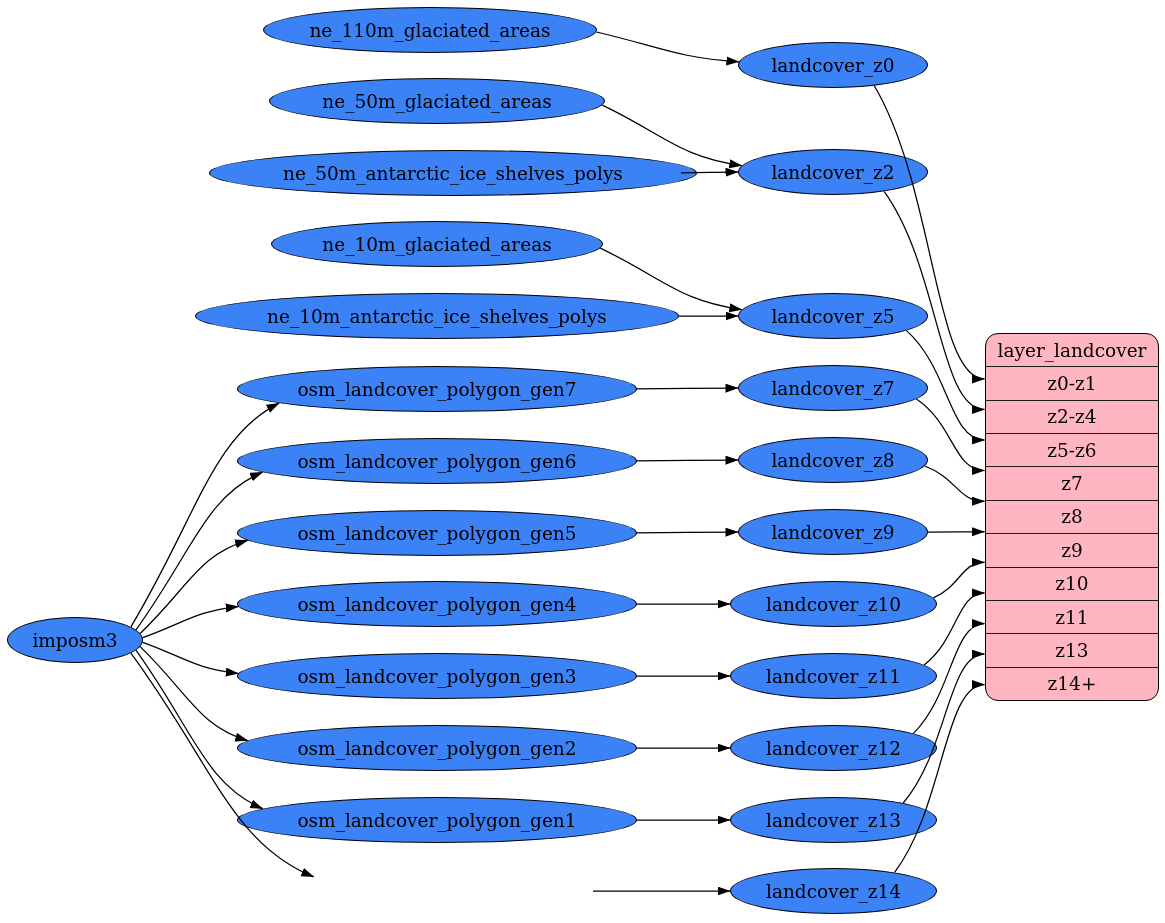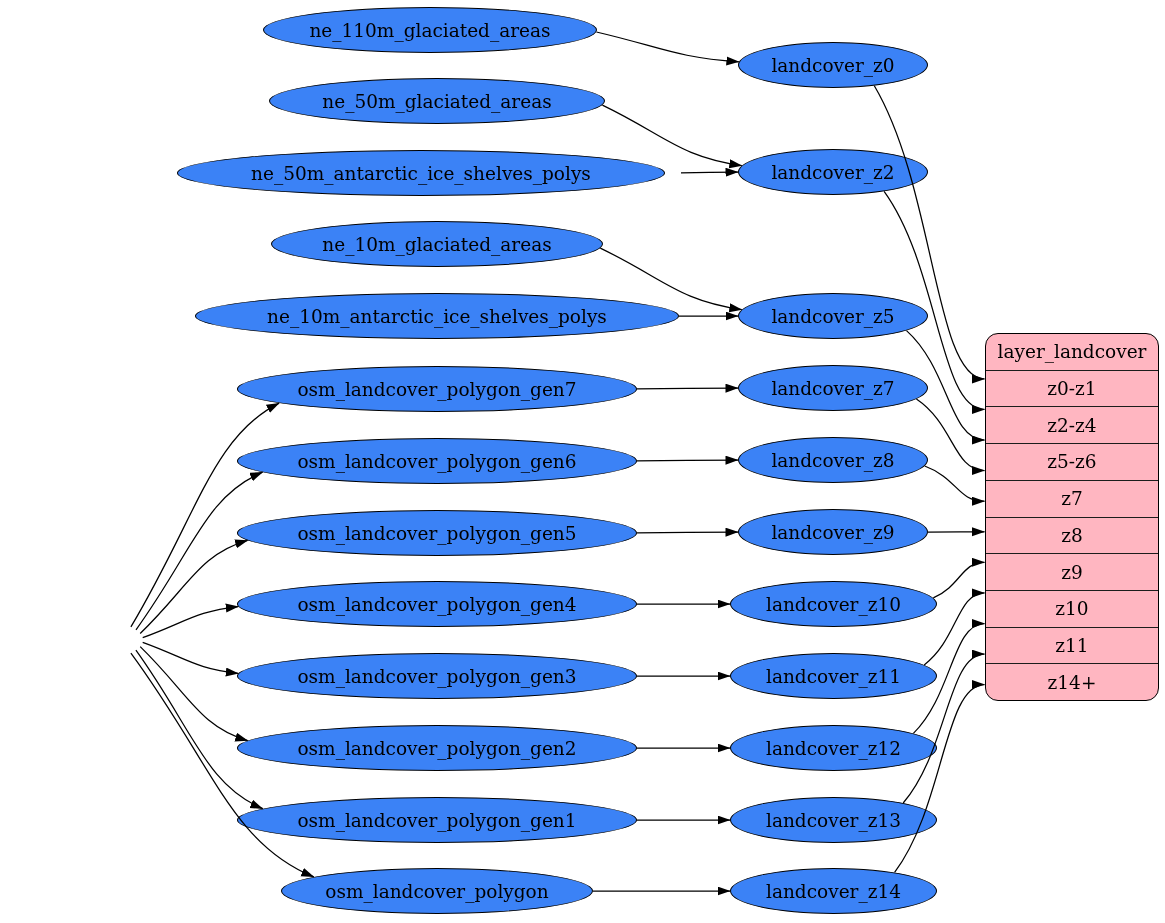--- a/index.html
+++ b/index.html
@@ -63,28 +63,31 @@
       <path d="M 916.4 399.0 C 953.9 424.1, 953.9 470.6, 984.5 470.6" class="edge" marker-end="url(#arrow)"></path>
       <path d="M 924.7 466.0 C 957.6 478.3, 957.6 501.2, 984.5 501.2" class="edge" marker-end="url(#arrow)"></path>
       <path d="M 928.0 532.0 C 959.1 531.9, 959.1 531.8, 984.5 531.8" class="edge" marker-end="url(#arrow)"></path>
       <path d="M 933.3 597.9 C 961.4 585.4, 961.4 562.3, 984.5 562.3" class="edge" marker-end="url(#arrow)"></path>
       <path d="M 924.2 664.9 C 957.4 639.7, 957.4 592.9, 984.5 592.9" class="edge" marker-end="url(#arrow)"></path>
       <path d="M 913.4 733.4 C 952.5 694.9, 952.5 623.5, 984.5 623.5" class="edge" marker-end="url(#arrow)"></path>
       <path d="M 903.2 803.0 C 947.9 750.9, 947.9 654.1, 984.5 654.1" class="edge" marker-end="url(#arrow)"></path>
       <path d="M 894.6 872.4 C 944.1 806.7, 944.1 684.6, 984.5 684.6" class="edge" marker-end="url(#arrow)"></path>
     </svg>
 
+  <div class="node" style="left:7px;top:617px;width:136px;height:46px">
+    <span>imposm3</span>
+  </div>
 
   <div class="node" style="left:263px;top:7px;width:334px;height:46px">
     <span>ne_110m_glaciated_areas</span>
   </div>
   <div class="node" style="left:269px;top:78px;width:336px;height:46px">
     <span>ne_50m_glaciated_areas</span>
   </div>
-  <div class="node" style="left:177px;top:150px;width:488px;height:46px">
+  <div class="node" style="left:209px;top:150px;width:488px;height:46px">
     <span>ne_50m_antarctic_ice_shelves_polys</span>
   </div>
   <div class="node" style="left:271px;top:221px;width:332px;height:46px">
     <span>ne_10m_glaciated_areas</span>
   </div>
   <div class="node" style="left:195px;top:293px;width:484px;height:46px">
     <span>ne_10m_antarctic_ice_shelves_polys</span>
   </div>
 
   <div class="node" style="left:237px;top:366px;width:400px;height:46px">
@@ -100,23 +103,20 @@
     <span>osm_landcover_polygon_gen4</span>
   </div>
   <div class="node" style="left:237px;top:653px;width:400px;height:46px">
     <span>osm_landcover_polygon_gen3</span>
   </div>
   <div class="node" style="left:237px;top:725px;width:400px;height:46px">
     <span>osm_landcover_polygon_gen2</span>
   </div>
   <div class="node" style="left:237px;top:797px;width:400px;height:46px">
     <span>osm_landcover_polygon_gen1</span>
-  </div>
-  <div class="node" style="left:281px;top:868px;width:312px;height:46px">
-    <span>osm_landcover_polygon</span>
   </div>
 
   <div class="node" style="left:738px;top:42px;width:190px;height:46px">
     <span>landcover_z0</span>
   </div>
   <div class="node" style="left:738px;top:149px;width:190px;height:46px">
     <span>landcover_z2</span>
   </div>
   <div class="node" style="left:738px;top:293px;width:190px;height:46px">
     <span>landcover_z5</span>
@@ -149,16 +149,17 @@
   <div class="record" style="background: rgb(255, 182, 193); border-color: rgb(0, 0, 0);">
     <div class="rrow">layer_landcover</div>
     <div class="rrow">z0-z1</div>
     <div class="rrow">z2-z4</div>
     <div class="rrow">z5-z6</div>
     <div class="rrow">z7</div>
     <div class="rrow">z8</div>
     <div class="rrow">z9</div>
     <div class="rrow">z10</div>
     <div class="rrow">z11</div>
+    <div class="rrow">z13</div>
     <div class="rrow">z14+</div>
   </div>
 
 </div>
 
 </body></html>

